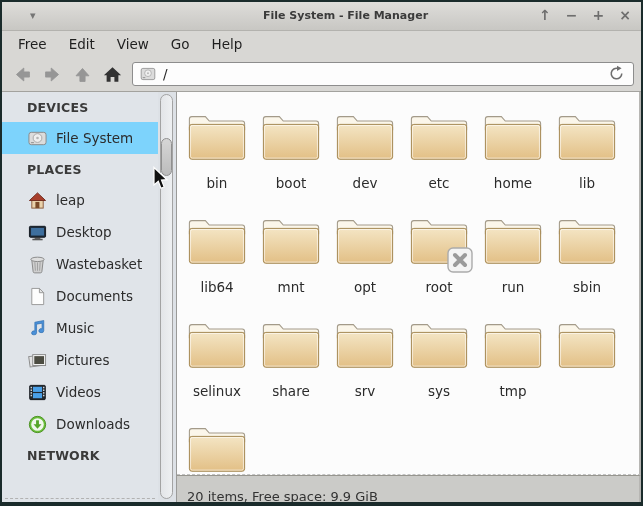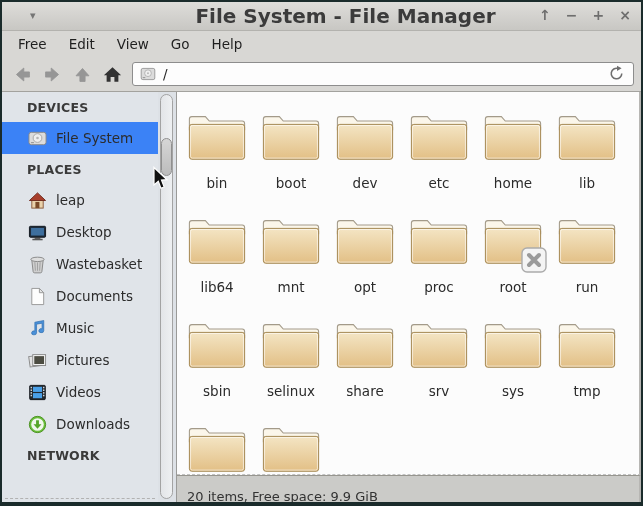--- a/index.html
+++ b/index.html
@@ -1,21 +1,21 @@
 <!DOCTYPE html>
 <html><head>
 <meta charset="utf-8">
 <style>
   html,body{margin:0;padding:0;background:#555;}
   body{width:643px;height:506px;font-family:"DejaVu Sans","Liberation Sans",sans-serif;}
   .window{position:relative;width:643px;height:506px;box-sizing:border-box;
     border:2px solid #1a2b2b;border-bottom-width:4px;background:#d8d7d4;overflow:hidden;}
   
   .titlebar{position:relative;height:28px;background:linear-gradient(#deddda,#c8c7c3);border-bottom:1px solid #b3b2ae;}
-  .title{position:absolute;left:0;right:0;text-align:center;line-height:28px;font-size:20px;font-weight:bold;color:#3b3b3b;margin-left:48px;}
+  .title{position:absolute;left:0;right:0;text-align:center;line-height:28px;font-size:11px;font-weight:bold;color:#3b3b3b;margin-left:48px;}
   .menu-btn{position:absolute;left:28px;top:0;line-height:27px;color:#757575;font-size:11px;z-index:2;}
   .controls{position:absolute;right:10px;top:0;display:flex;gap:15px;z-index:2;}
   .ctrl{line-height:27px;font-size:14px;font-weight:bold;color:#6e6e6e;}
   
   .menubar{height:26px;display:flex;align-items:center;padding-left:5px;background:#d8d7d4;}
   .menu-item{padding:0 11px;font-size:13.5px;color:#1f1f1f;}
   
   .toolbar{height:34px;display:flex;align-items:center;padding:0 5px;background:#d8d7d4;border-bottom:1px solid #a3a29e;}
   .tool-btn{width:30px;height:26px;display:flex;align-items:center;justify-content:center;color:#969696;}
   .tool-btn.enabled{color:#323232;}
@@ -23,21 +23,21 @@
   .pathbar{flex:1;height:22px;background:#fdfdfd;border:1px solid #8d8d8d;border-radius:3px;margin-left:5px;margin-right:2px;display:flex;align-items:center;padding:0 7px;}
   .path-drive svg{width:16px;height:16px;display:block;}
   .path-text{font-size:13.5px;color:#1f1f1f;margin-left:7px;}
   .refresh{margin-left:auto;width:18px;height:18px;color:#6e6e6e;}
   .refresh svg{width:17px;height:17px;}
   
   .content{display:flex;height:412px;}
   .sidebar{position:relative;width:156px;background:#e0e4e9;overflow:hidden;flex:none;}
   .srow{height:32px;display:flex;align-items:center;padding-left:25px;gap:9px;font-size:13.5px;color:#2c2c2c;}
   .srow.header{height:30px;font-weight:bold;font-size:12.5px;color:#3a3a3a;letter-spacing:.2px;}
-  .srow.selected{background:#3b82f6;text-align:center;}
+  .srow.selected{background:#7dd3fc;text-align:center;}
   .sicon{width:20px;height:20px;flex:none;display:flex;align-items:center;justify-content:center;}
   .sicon svg{width:19px;height:19px;}
   .net-partial{position:absolute;bottom:0;left:3px;right:3px;height:5px;border-top:1px dashed #b2b2b2;overflow:hidden;}
   .net-partial .globe{position:absolute;left:22px;top:2px;width:18px;height:18px;}
   
   .sscroll{position:relative;width:18px;background:#dde1e6;border-right:1px solid #9a9a98;flex:none;}
   .strough{position:absolute;left:2px;right:3px;top:2px;bottom:5px;border:1px solid #a3a3a3;border-radius:8px;background:linear-gradient(90deg,#e3e5e8,#eef0f2);}
   .sthumb{position:absolute;left:3px;right:4px;top:46px;height:36px;border:1px solid #8f8f8f;border-radius:6px;background:linear-gradient(#d6d6d6,#bcbcbc);}
   
   .right-col{flex:1;display:flex;flex-direction:column;min-width:0;}
@@ -354,30 +354,20 @@
               <span class="folder-label">opt</span>
             </div>
             <div class="folder-cell">
               <span class="ficon">
                 <svg viewBox="0 0 64 54">
                   <path d="M3.5 20 V9 Q3.5 6.5 6 6.5 H20 L24 11 H58 Q60.5 11 60.5 13.5 V20 Z" fill="#fbf6ea" stroke="#a39a89" stroke-width="1.1"></path>
                   <rect x="3.5" y="14.5" width="57" height="36" rx="2.5" fill="url(#fgrad)" stroke="#a2854f"></rect>
                   <rect x="4.7" y="15.7" width="54.6" height="33.6" rx="1.8" fill="none" stroke="rgba(255,255,255,0.6)"></rect>
                 </svg>
               </span>
-              <span class="folder-label">proc</span>
-            </div>
-            <div class="folder-cell">
-              <span class="ficon">
-                <svg viewBox="0 0 64 54">
-                  <path d="M3.5 20 V9 Q3.5 6.5 6 6.5 H20 L24 11 H58 Q60.5 11 60.5 13.5 V20 Z" fill="#fbf6ea" stroke="#a39a89" stroke-width="1.1"></path>
-                  <rect x="3.5" y="14.5" width="57" height="36" rx="2.5" fill="url(#fgrad)" stroke="#a2854f"></rect>
-                  <rect x="4.7" y="15.7" width="54.6" height="33.6" rx="1.8" fill="none" stroke="rgba(255,255,255,0.6)"></rect>
-                </svg>
-              </span>
               <span class="folder-label">root</span>
             <div class="emblem"><svg viewBox="0 0 26 26">
                   <rect x="1" y="1" width="24" height="24" rx="5" fill="#f4f4f4" stroke="#ababab" stroke-width="1.4"></rect>
                   <path d="M8 8 L18 18 M18 8 L8 18" stroke="#9a9a9a" stroke-width="4" stroke-linecap="round"></path>
                 </svg></div>
             </div>
             <div class="folder-cell">
               <span class="ficon">
                 <svg viewBox="0 0 64 54">
                   <path d="M3.5 20 V9 Q3.5 6.5 6 6.5 H20 L24 11 H58 Q60.5 11 60.5 13.5 V20 Z" fill="#fbf6ea" stroke="#a39a89" stroke-width="1.1"></path>

